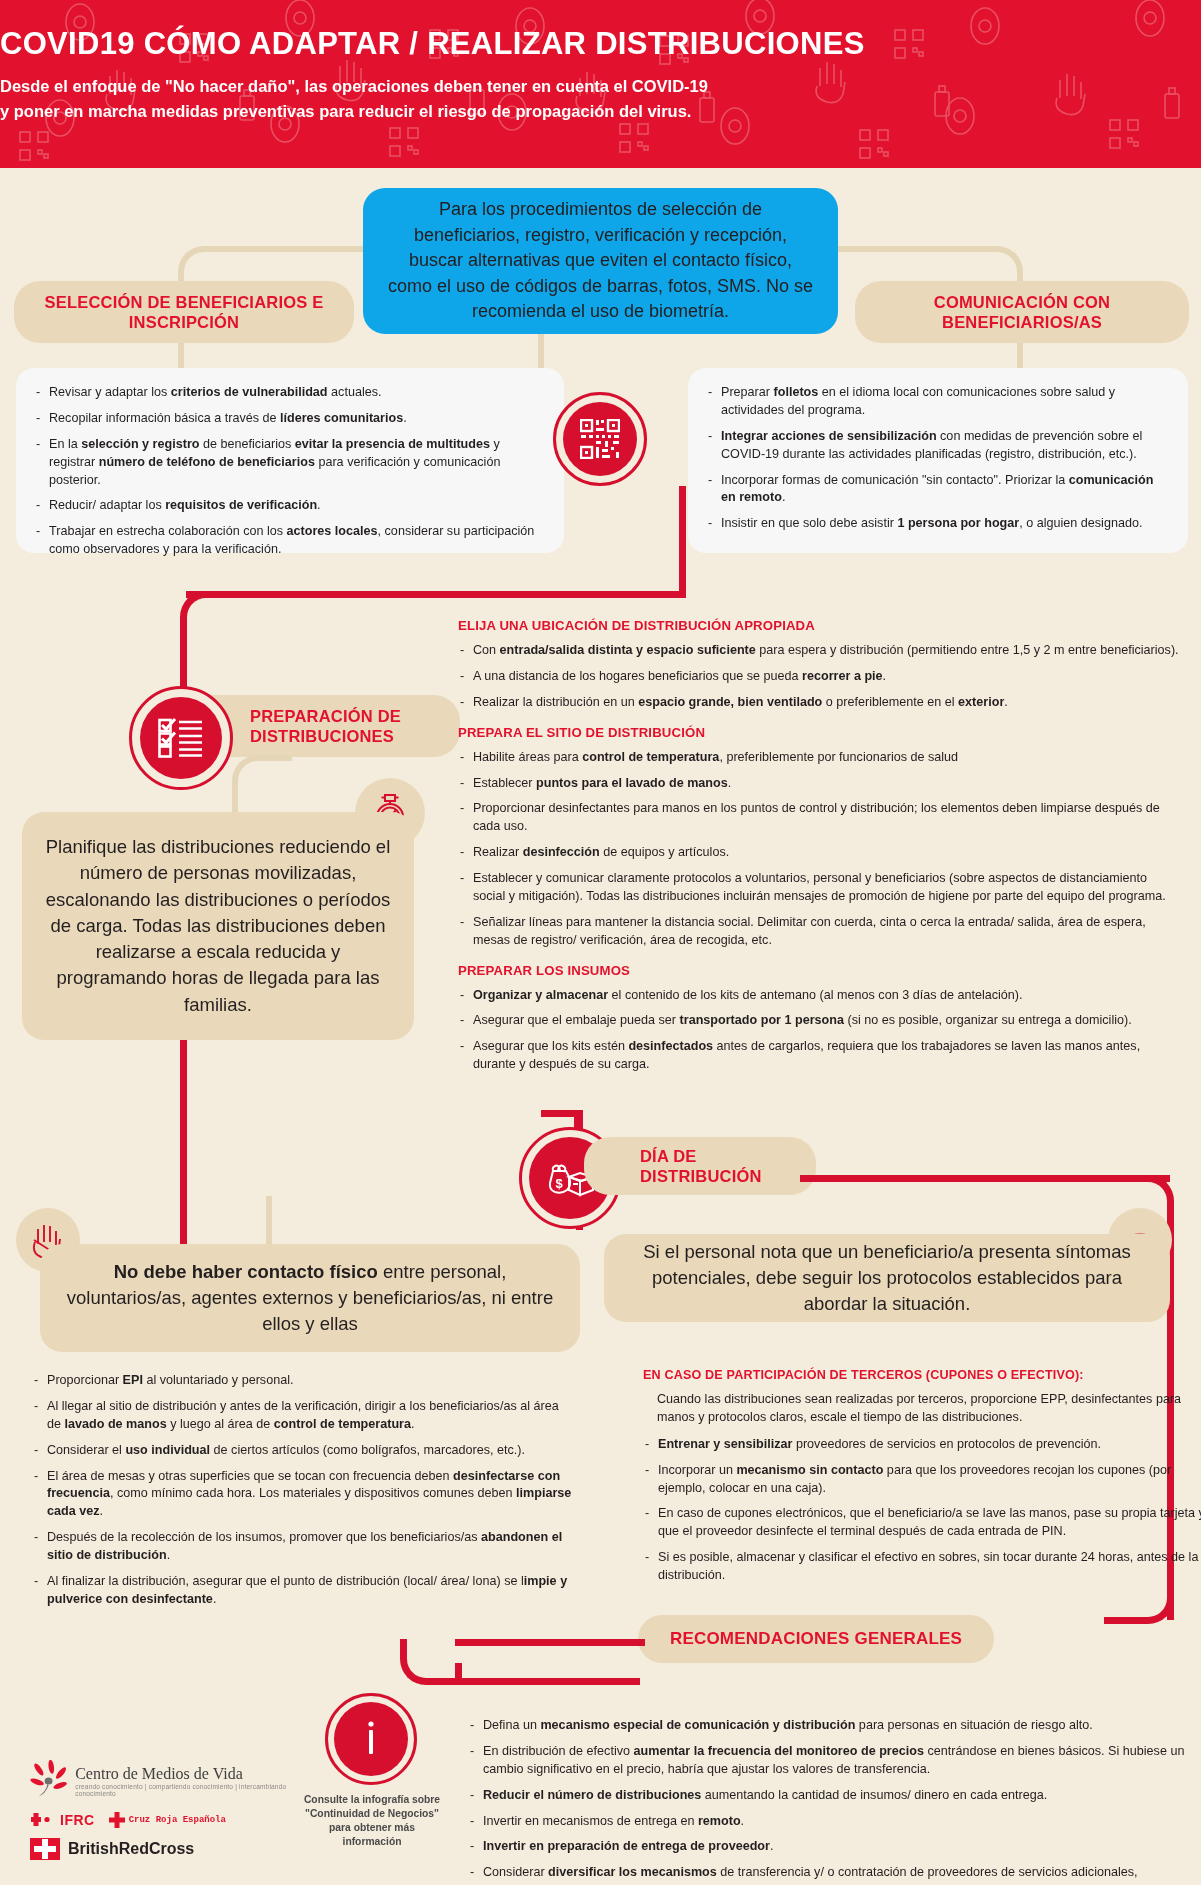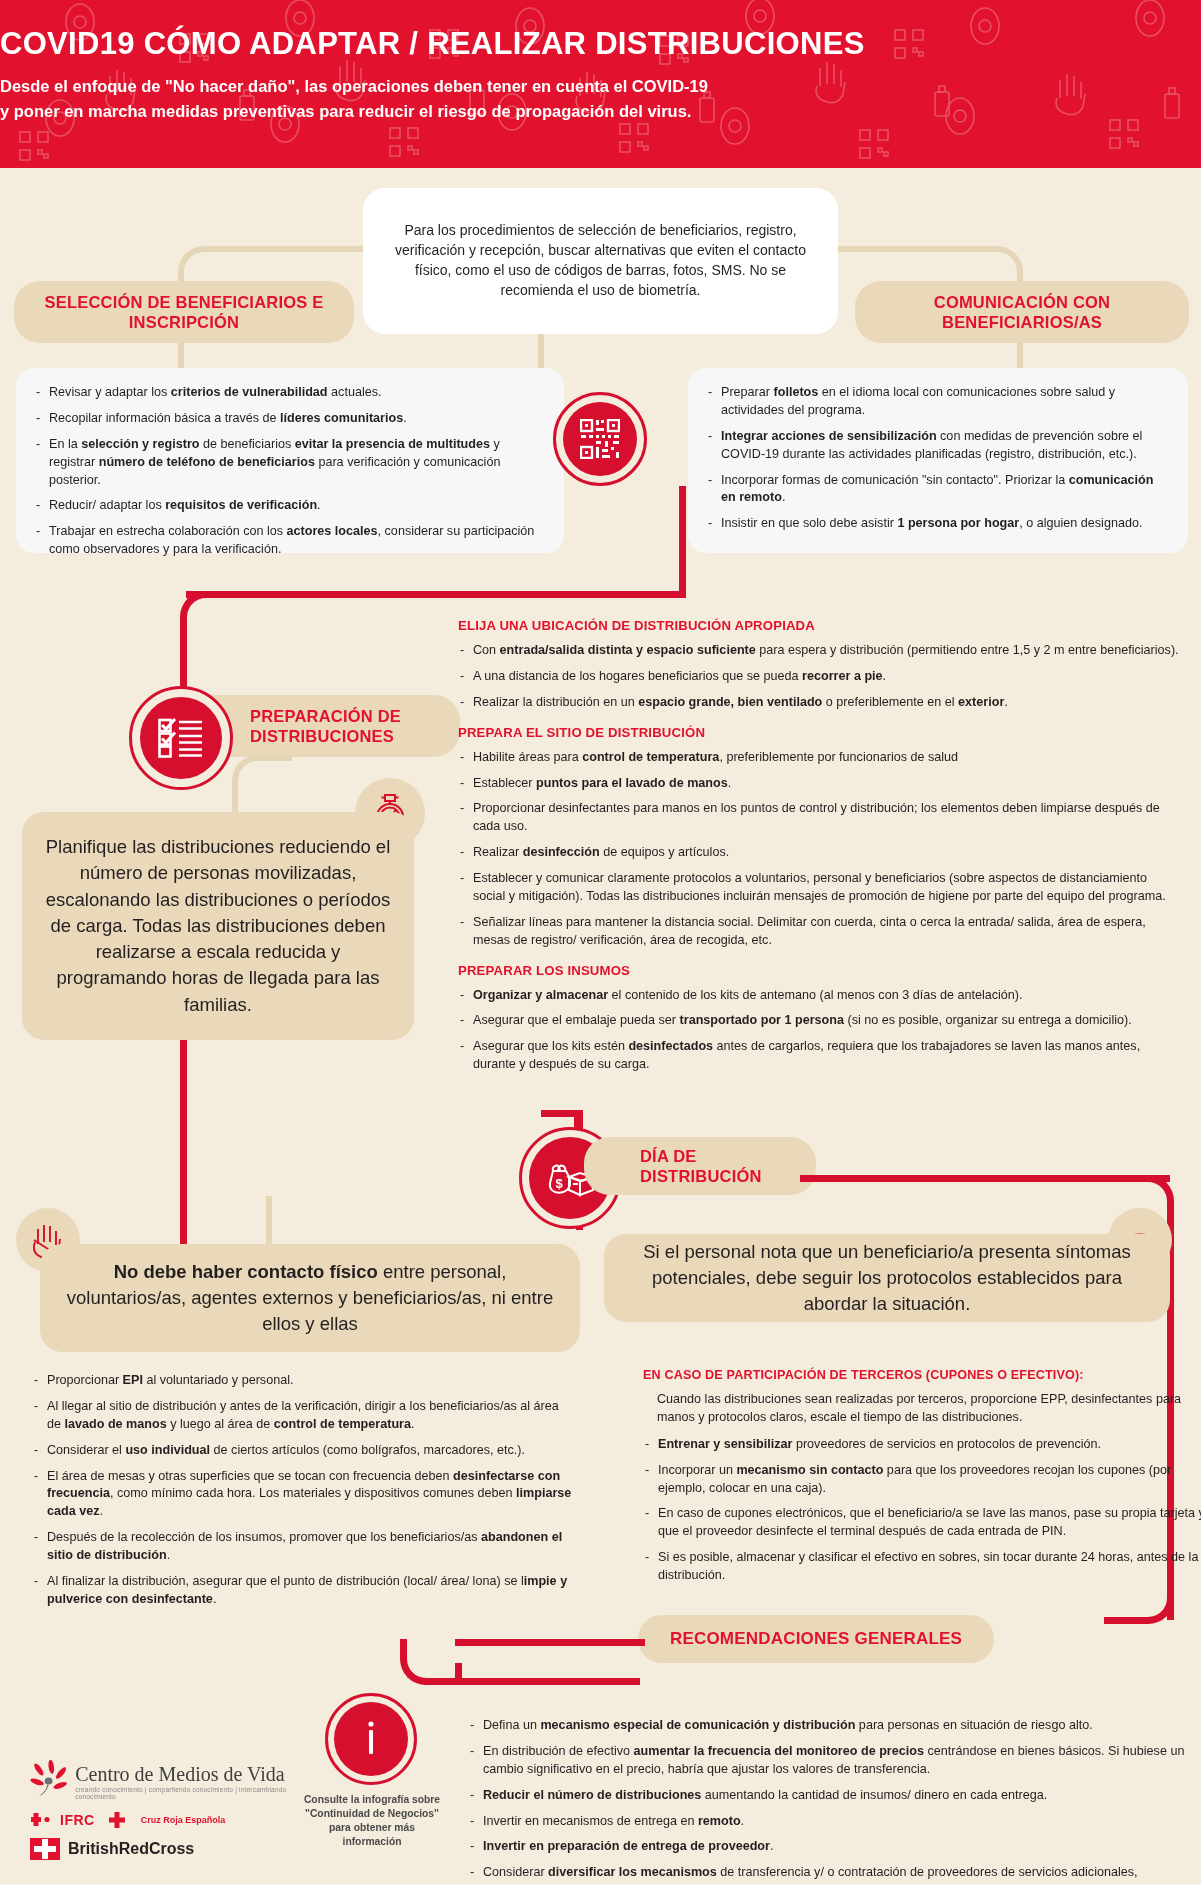--- a/index.html
+++ b/index.html
@@ -59,24 +59,24 @@
     display: flex; align-items: center; justify-content: center;
     text-align: center;
     line-height: 1.22;
     font-size: 16.5px;
     letter-spacing: .2px;
   }
   .pill-left { justify-content: flex-start; }
 
   .statement {
     position: absolute;
-    background: #ffffff;
+    background: #0ea5e9;
     border-radius: 22px;
     text-align: center;
-    font-size: 14px;
+    font-size: 18px;
     line-height: 1.42;
     color: #231f20;
     padding: 18px 22px;
   }
   .statement.darker { background: #e9d9ba; }
 
   .whitebox {
     position: absolute;
     background: #f7f7f7;
     border-radius: 18px;
@@ -122,21 +122,21 @@
   .beige-circle {
     position: absolute; border-radius: 50%;
     background: #e9d9ba;
     display: flex; align-items: center; justify-content: center;
   }
 
   
   .footer-logos { position: absolute; left: 30px; top: 1760px; width: 270px; }
   .logo-line { display: flex; align-items: center; gap: 8px; }
   .cml-title {
-    font-size: 20px; color: #3f3f3f; font-weight: 400;
+    font-size: 16px; color: #3f3f3f; font-weight: 400;
     font-family: "Liberation Serif", serif;
   }
   .cml-sub { font-size: 6.5px; color: #8a8a8a; letter-spacing: .2px; }
   .ifrc-txt { font-size: 14px; font-weight: 700; color: #e2122e; letter-spacing: .5px;}
   .crux-txt { font-size: 9px; font-weight: 700; color: #e2122e; }
   .brc-txt { font-size: 16px; font-weight: 700; color: #231f20; }
 
   .consulta {
     position: absolute;
     text-align: center;
@@ -563,21 +563,21 @@
       <div class="logo-line" style="gap:4px;">
         <svg width="26" height="16" viewBox="0 0 26 16">
           <g fill="#e2122e">
             <rect x="1" y="5" width="10" height="5"></rect>
               <rect x="3.5" y="1" width="5" height="13"></rect>
             <circle cx="17" cy="7.5" r="2.6"></circle>
           </g>
         </svg>
         <span class="ifrc-txt">IFRC</span>
       </div>
-      <div class="logo-line" style="gap:16px;">
+      <div class="logo-line" style="gap:4px;font-family:Liberation Mono, monospace;">
         <svg width="16" height="16" viewBox="0 0 16 16">
           <g fill="#e2122e">
               <rect x="0" y="5.5" width="16" height="5"></rect>
               <rect x="5.5" y="0" width="5" height="16"></rect>
             </g>
         </svg>
         <span class="crux-txt">Cruz Roja Española</span>
       </div>
     </div>
 

